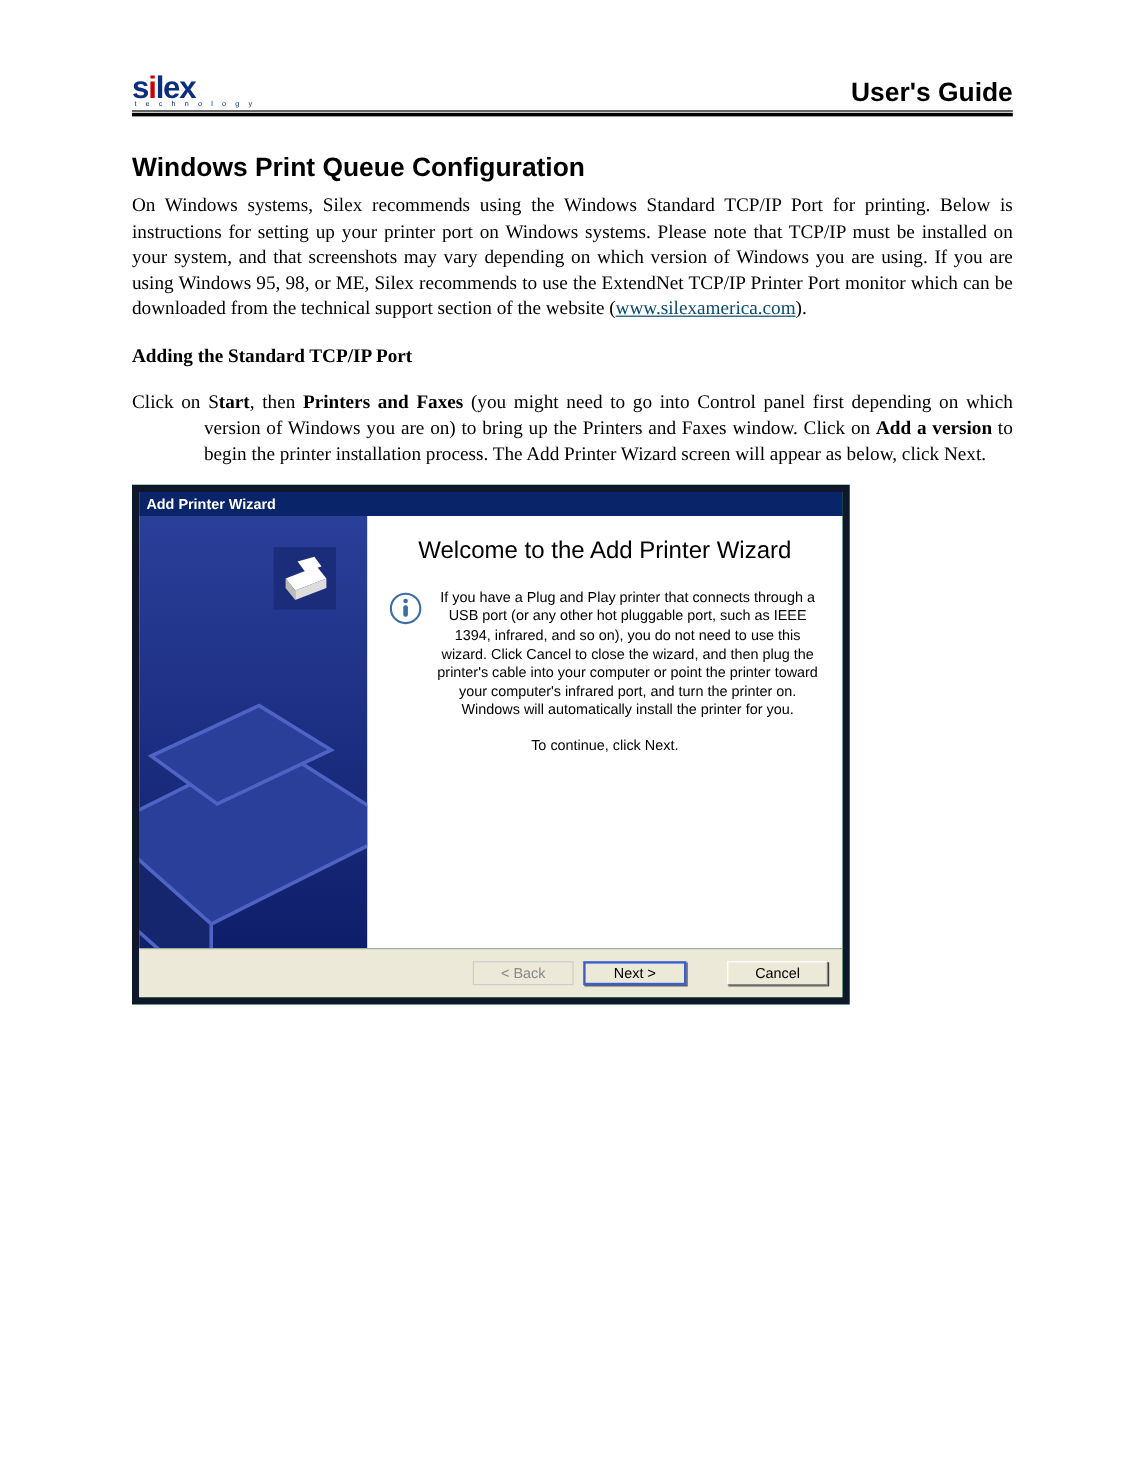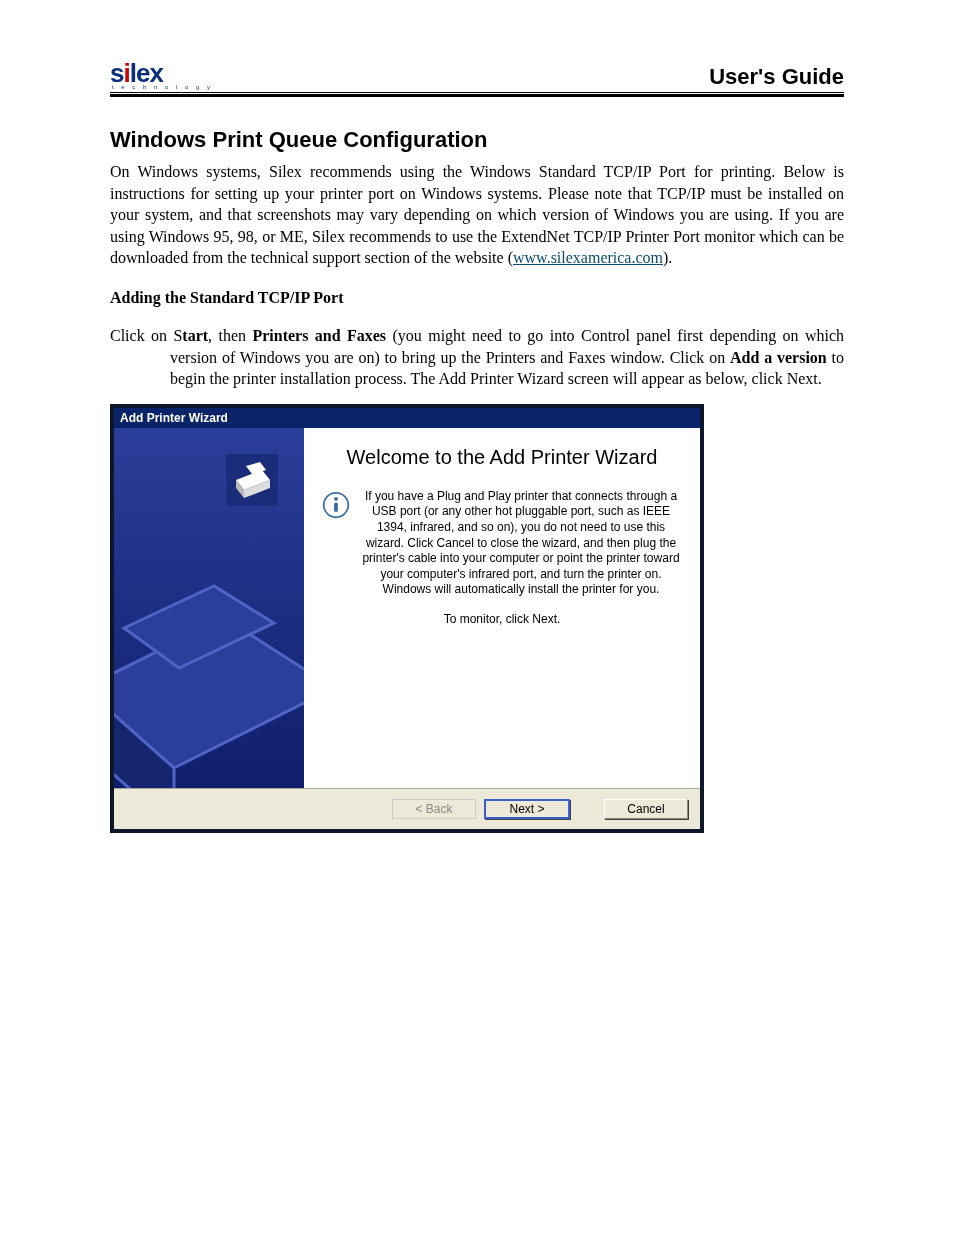--- a/index.html
+++ b/index.html
@@ -79,21 +79,21 @@
     text-align: justify;
     margin: 0 0 14px 0;
     padding-left: 60px;
     text-indent: -60px;
   }
 
   
   .wizard {
     width: 586px;
     margin-left: 0;
-    border: 4px solid #0f172a;
+    border: 6px solid #0f172a;
     font-family: Tahoma, Arial, sans-serif;
     background: #22c55e;
     box-shadow: 1px 1px 0 #fff inset;
   }
   .wiz-titlebar {
     background: #0a246a;
     color: #fff;
     font-size: 12px;
     font-weight: bold;
     padding: 3px 6px;
@@ -215,21 +215,21 @@
       <div class="wiz-content">
         <div class="wiz-h1">Welcome to the Add Printer Wizard</div>
         <div class="wiz-info-row">
           <svg class="wiz-info-icon" viewBox="0 0 32 32">
             <circle cx="16" cy="16" r="14" fill="#fff" stroke="#3a6ea5" stroke-width="2"></circle>
             <circle cx="16" cy="9" r="2.2" fill="#3a6ea5"></circle>
             <rect x="13.8" y="13" width="4.4" height="11" rx="2" fill="#3a6ea5"></rect>
           </svg>
           <div class="wiz-info-text">If you have a Plug and Play printer that connects through a USB port (or any other hot pluggable port, such as IEEE 1394, infrared, and so on), you do not need to use this wizard. Click Cancel to close the wizard, and then plug the printer's cable into your computer or point the printer toward your computer's infrared port, and turn the printer on. Windows will automatically install the printer for you.</div>
         </div>
-        <p class="wiz-p">To monitor, click Next.</p>
+        <p class="wiz-p">To continue, click Next.</p>
       </div>
     </div>
     <div class="wiz-buttons">
       <div class="wiz-btn disabled">&lt; Back</div>
       <div class="wiz-btn default">Next &gt;</div>
       <div class="wiz-btn-gap"></div>
       <div class="wiz-btn">Cancel</div>
     </div>
   </div>
 

